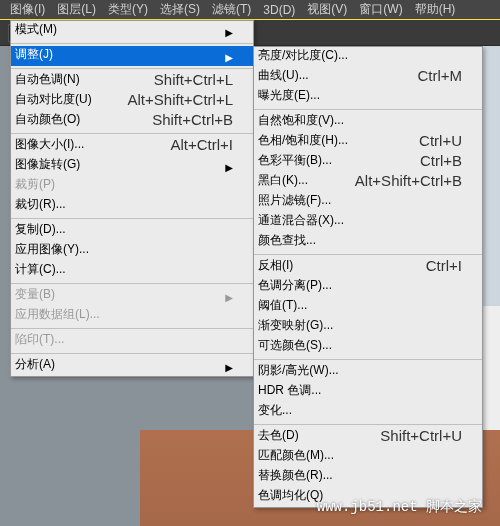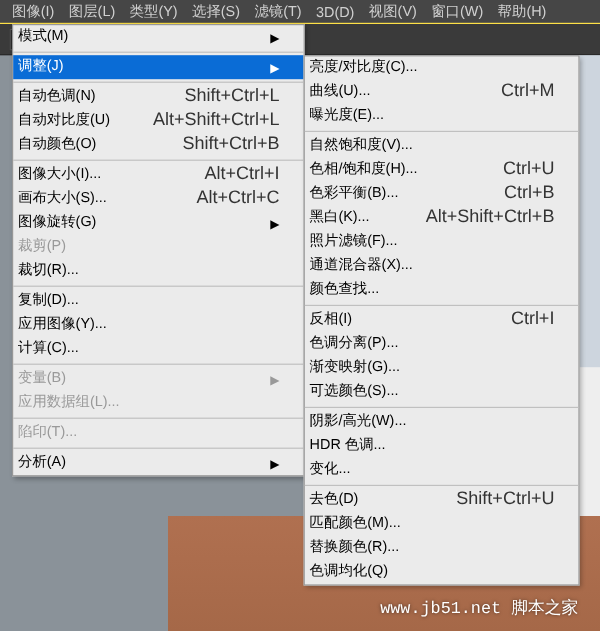--- a/index.html
+++ b/index.html
@@ -74,24 +74,20 @@
     <div class="item">
       <span>自动颜色(O)</span>
       <span class="shortcut">Shift+Ctrl+B</span>
     </div>
     <hr>
     <div class="item">
       <span>图像大小(I)...</span>
       <span class="shortcut">Alt+Ctrl+I</span>
     </div>
     <div class="item">
-      <span>画布大小(S)...</span>
-      <span class="shortcut">Alt+Ctrl+C</span>
-    </div>
-    <div class="item">
       <span>图像旋转(G)</span>
       <span class="arrow">▶</span>
     </div>
     <div class="item disabled">
       <span>裁剪(P)</span>
     </div>
     <div class="item">
       <span>裁切(R)...</span>
     </div>
     <hr>
@@ -160,20 +156,23 @@
     </div>
     <hr>
     <div class="item">
       <span>反相(I)</span>
       <span class="shortcut">Ctrl+I</span>
     </div>
     <div class="item">
       <span>色调分离(P)...</span>
     </div>
     <div class="item">
+      <span>阈值(T)...</span>
+    </div>
+    <div class="item">
       <span>渐变映射(G)...</span>
     </div>
     <div class="item">
       <span>可选颜色(S)...</span>
     </div>
     <hr>
     <div class="item">
       <span>阴影/高光(W)...</span>
     </div>
     <div class="item">

